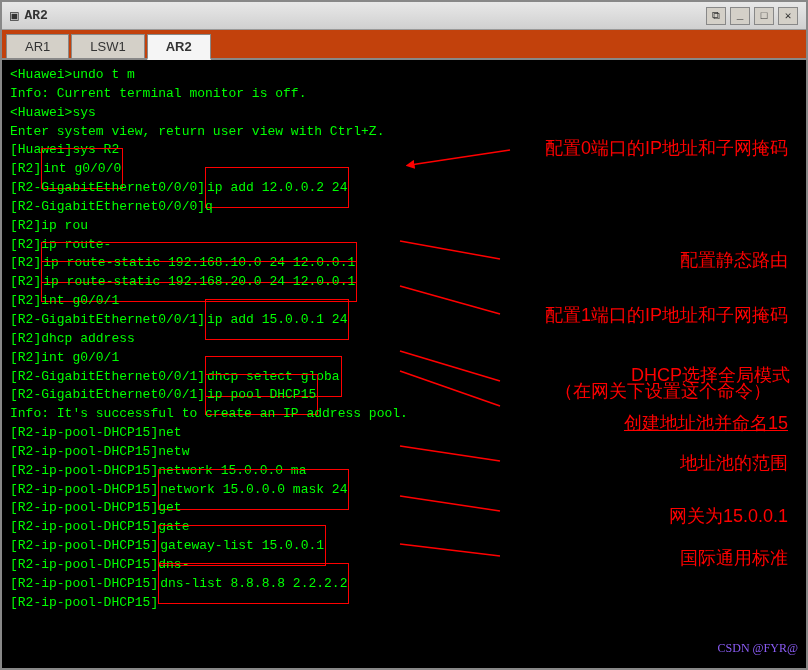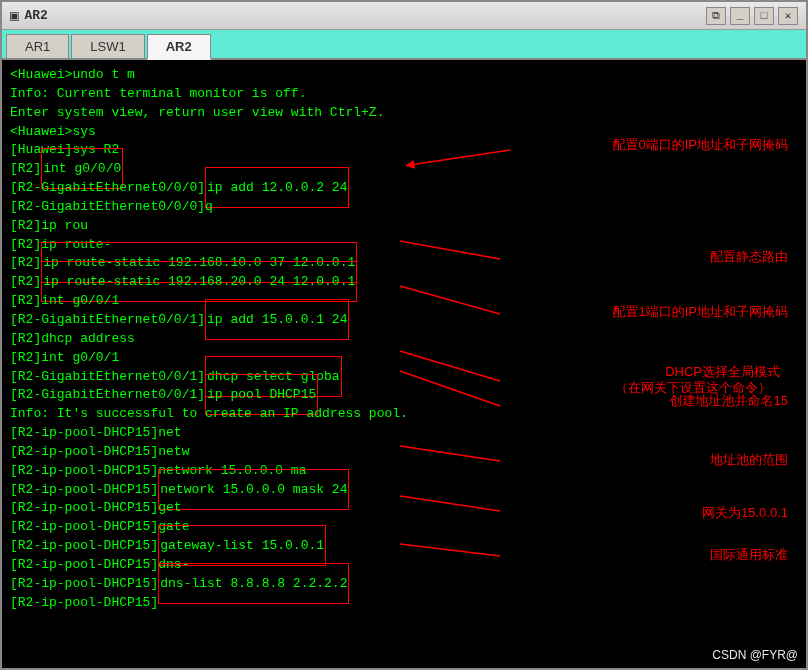--- a/index.html
+++ b/index.html
@@ -23,21 +23,21 @@
       width: 20px; height: 18px;
       border: 1px solid #888;
       background: #d4d0c8;
       cursor: pointer;
       display: flex; align-items: center; justify-content: center;
       font-size: 11px; color: #333;
     }
 
     .tab-bar {
       display: flex;
-      background: #5eead4;
+      background: #c2410c;
       border-bottom: 2px solid #888;
       padding-top: 4px;
       padding-left: 4px;
       flex-shrink: 0;
       text-align: right;
     }
     .tab {
       padding: 4px 18px;
       border: 1px solid #888;
       border-bottom: none;
@@ -76,32 +76,32 @@
     .highlight-box {
       display: inline;
       border: 1px solid red;
       padding: 12px 1px;
     }
 
     .annotation {
       position: absolute;
       color: red;
       font-family: Arial, sans-serif;
-      font-size: 13px;
+      font-size: 18px;
       font-weight: normal;
       white-space: nowrap;
     }
 
     .csdn-watermark {
       position: absolute;
-      bottom: 6px;
+      bottom: 12px;
       right: 8px;
-      color: #e5e5e5;
+      color: #8b5cf6;
       font-size: 12px;
-      font-family: Liberation Sans, sans-serif;
+      font-family: Liberation Serif, serif;
     }
   </style>
 </head>
 <body>
 
 <div class="window">
   <div class="title-bar">
     <span class="title-bar-icon">▣</span>
     <span class="title-text">AR2</span>
     <div class="title-controls">
@@ -116,29 +116,29 @@
     <div class="tab">AR1</div>
     <div class="tab">LSW1</div>
     <div class="tab active">AR2</div>
   </div>
 
   <div class="terminal-area">
     <div class="terminal-content">
 
       <div class="line">&lt;Huawei&gt;undo t m</div>
       <div class="line">Info: Current terminal monitor is off.</div>
+      <div class="line">&lt;Huawei&gt;sys</div>
       <div class="line">Enter system view, return user view with Ctrl+Z.</div>
-      <div class="line">&lt;Huawei&gt;sys</div>
       <div class="line">[Huawei]sys R2</div>
       <div class="line">[R2]<span class="highlight-box">int g0/0/0</span></div>
       <div class="line">[R2-GigabitEthernet0/0/0]<span class="highlight-box">ip add 12.0.0.2 24</span></div>
       <div class="line">[R2-GigabitEthernet0/0/0]q</div>
       <div class="line">[R2]ip rou</div>
       <div class="line">[R2]ip route-</div>
-      <div class="line">[R2]<span class="highlight-box">ip route-static 192.168.10.0 37 12.0.0.1</span></div>
+      <div class="line">[R2]<span class="highlight-box">ip route-static 192.168.10.0 24 12.0.0.1</span></div>
       <div class="line">[R2]<span class="highlight-box">ip route-static 192.168.20.0 24 12.0.0.1</span></div>
       <div class="line">[R2]int g0/0/1</div>
       <div class="line">[R2-GigabitEthernet0/0/1]<span class="highlight-box">ip add 15.0.0.1 24</span></div>
       <div class="line">[R2]dhcp address</div>
       <div class="line">[R2]int g0/0/1</div>
       <div class="line">[R2-GigabitEthernet0/0/1]<span class="highlight-box">dhcp select globa</span></div>
       <div class="line">[R2-GigabitEthernet0/0/1]<span class="highlight-box">ip pool DHCP15</span></div>
       <div class="line">Info: It's successful to create an IP address pool.</div>
       <div class="line">[R2-ip-pool-DHCP15]net</div>
       <div class="line">[R2-ip-pool-DHCP15]netw</div>
@@ -172,23 +172,23 @@
         <line x1="490" y1="490" x2="390" y2="478" stroke="red" stroke-width="1.5"></line>
         <defs>
           <marker id="arr" markerWidth="6" markerHeight="6" refX="3" refY="3" orient="auto">
             <path d="M0,0 L0,6 L6,3 z" fill="red"></path>
           </marker>
         </defs>
       </svg>
 
       <span class="annotation" style="top: 182px; right: 10px;">配置静态路由</span>
       <span class="annotation" style="top: 237px; right: 10px;">配置1端口的IP地址和子网掩码</span>
-      <span class="annotation" style="top: 297px; right: 18px;">DHCP选择全局模式</span>
+      <span class="annotation" style="top: 297px; right: 8px;">DHCP选择全局模式</span>
       <span class="annotation" style="top: 313px; right: 27px;">（在网关下设置这个命令）</span>
-      <span class="annotation" style="top: 326px; right: 10px;">创建地址池并命名15</span>
+      <span class="annotation" style="top: 345px; right: 10px; text-decoration: underline;">创建地址池并命名15</span>
       <span class="annotation" style="top: 385px; right: 10px;">地址池的范围</span>
       <span class="annotation" style="top: 438px; right: 10px;">网关为15.0.0.1</span>
       <span class="annotation" style="top: 480px; right: 10px;">国际通用标准</span>
 
     </div>
 
     <div class="csdn-watermark">CSDN @FYR@</div>
   </div>
 </div>
 

